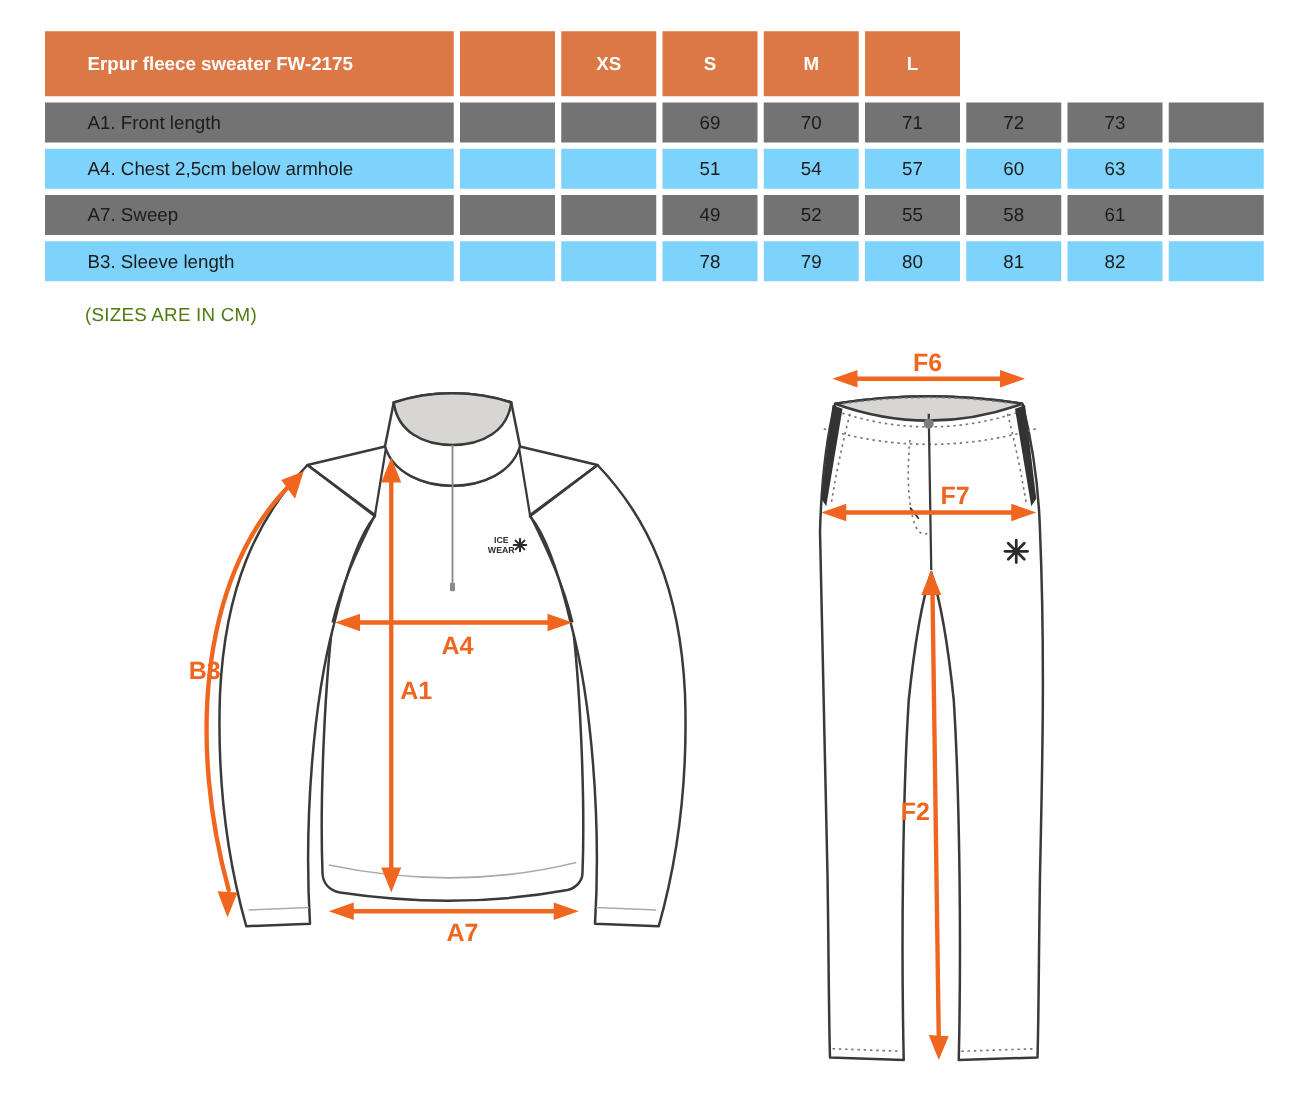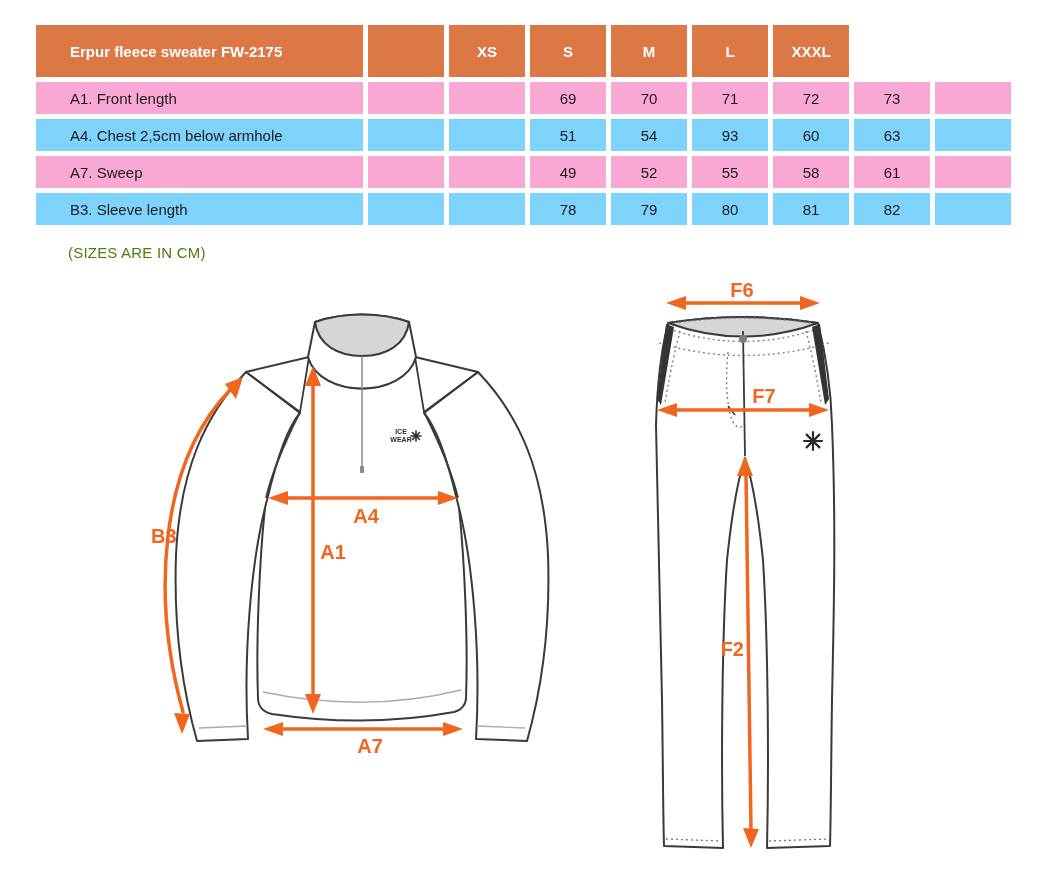--- a/index.html
+++ b/index.html
@@ -17,21 +17,21 @@
   .cell {
     box-sizing:border-box;
     display:flex; align-items:center; justify-content:center;
     height:32px; font-size:15px; color:#1c1c1c;
     white-space:nowrap; overflow:hidden;text-align:right;
   }
   .thead .cell {
     height:52px; background:#DC7845; color:#ffffff; font-weight:700;
   }
   .cell.left { justify-content:flex-start; padding-left:34px; }
-  .row-dark  .cell { background:#f9a8d4; }
+  .row-dark  .cell { background:#737373; }
   .row-light .cell { background:#7dd3fc; }
   .note {
     position:absolute; left:68px; top:244px;
     color:#4d7c0f; font-size:15px; font-weight:400; letter-spacing:0.2px;
   }
   .diagram-svg { position:absolute; left:0; top:0; }
   .garment { stroke:#3a3a3a; stroke-width:2; fill:#ffffff; stroke-linejoin:round; stroke-linecap:round; }
   .seam    { stroke:#3a3a3a; stroke-width:1.8; fill:none; stroke-linejoin:round; }
   .stitch  { stroke:#aaaaaa; stroke-width:1.3; fill:none; }
   .dotted  { stroke:#777777; stroke-width:1.3; fill:none; stroke-dasharray:2,3; }
@@ -49,42 +49,41 @@
 
   <div class="size-table">
 
     <div class="trow thead">
       <div class="cell left">Erpur fleece sweater FW-2175</div>
       <div class="cell"></div>
       <div class="cell">XS</div>
       <div class="cell">S</div>
       <div class="cell">M</div>
       <div class="cell">L</div>
-      <div class="cell">XXXL</div>
     </div>
 
     <div class="trow row-dark">
       <div class="cell left">A1. Front length</div>
       <div class="cell"></div>
       <div class="cell"></div>
       <div class="cell">69</div>
       <div class="cell">70</div>
       <div class="cell">71</div>
       <div class="cell">72</div>
       <div class="cell">73</div>
       <div class="cell"></div>
     </div>
 
     <div class="trow row-light">
       <div class="cell left">A4. Chest 2,5cm below armhole</div>
       <div class="cell"></div>
       <div class="cell"></div>
       <div class="cell">51</div>
       <div class="cell">54</div>
-      <div class="cell">93</div>
+      <div class="cell">57</div>
       <div class="cell">60</div>
       <div class="cell">63</div>
       <div class="cell"></div>
     </div>
 
     <div class="trow row-dark">
       <div class="cell left">A7. Sweep</div>
       <div class="cell"></div>
       <div class="cell"></div>
       <div class="cell">49</div>

